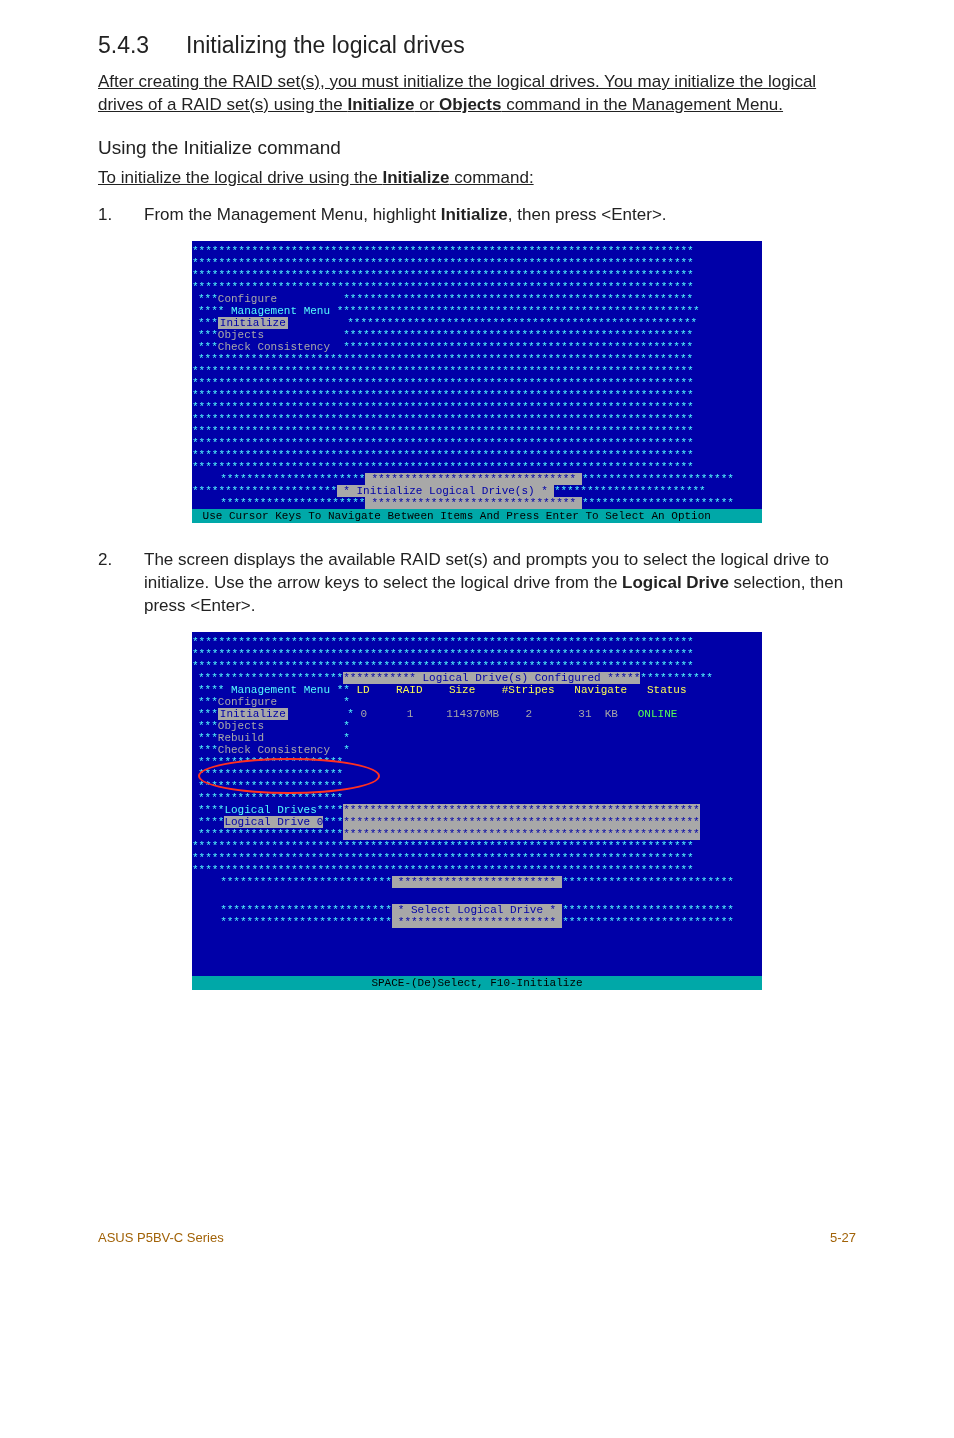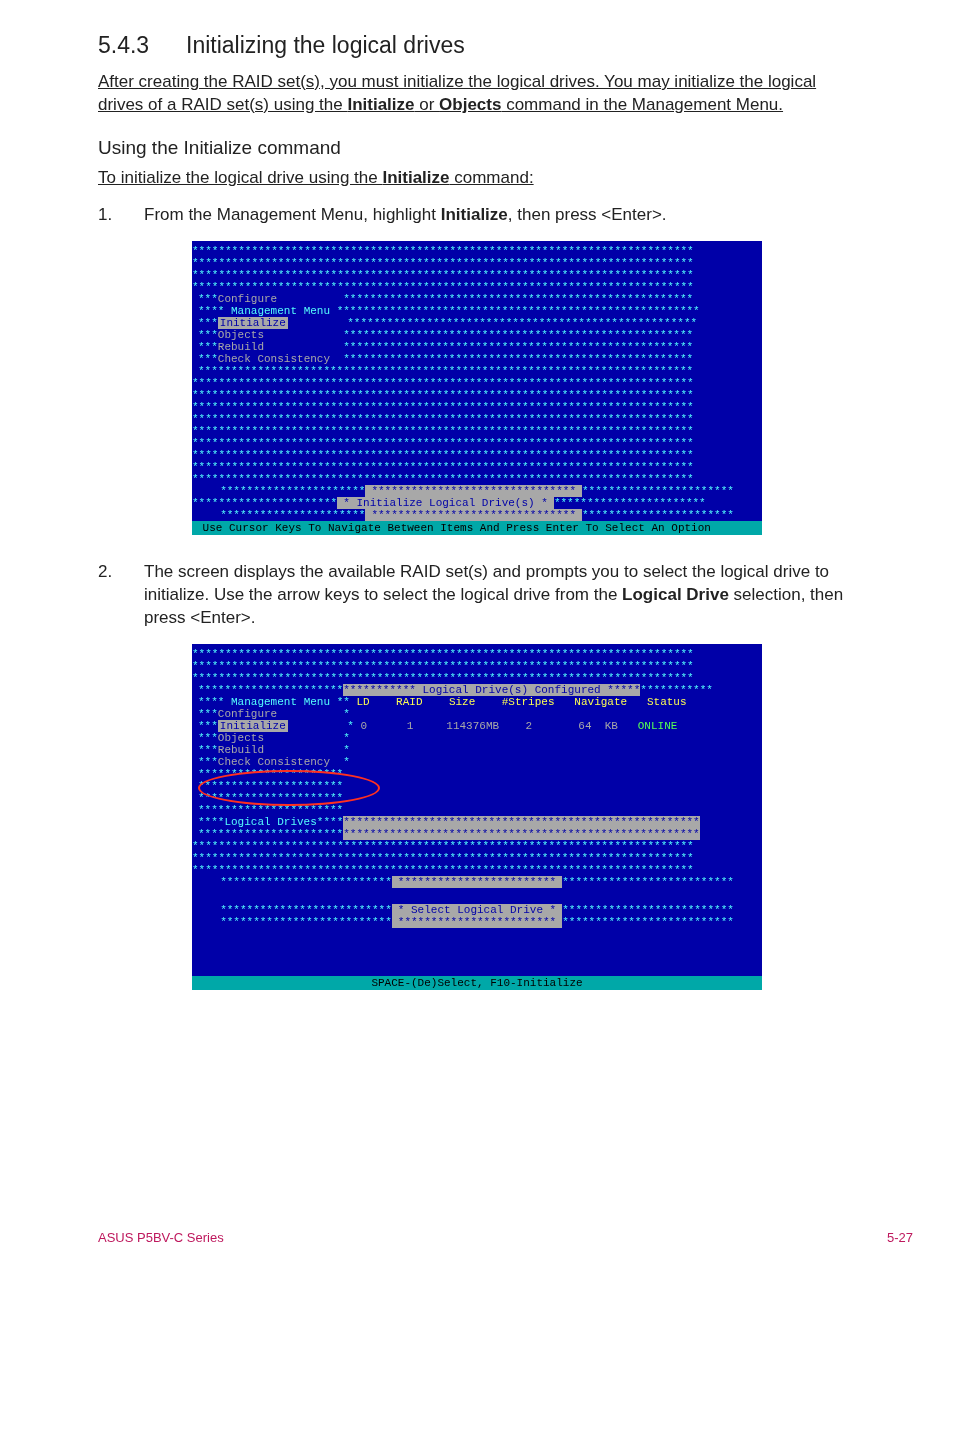--- a/index.html
+++ b/index.html
@@ -25,21 +25,21 @@
   .msgbox { color: #0000a8; background: #a8a8a8; padding: 1px 6px; }
   .footer-bar { background: #00a8a8; color: #000; padding: 1px 4px; white-space: pre; font-size: 11px; }
 
   .term2 .cols { color: #fcfc54; }
   .term2 .data { color: #a8a8a8; }
   .term2 .st-online { color: #54fc54; }
   .term2 .hdr-sel { background: #a8a8a8; color: #0000a8; }
   .term2 .ld-sel { background: #a8a8a8; color: #0000a8; }
   .term2 .callout { position: absolute; border: 2px solid #ff3020; border-radius: 50%/50%; width: 182px; height: 36px; left: 6px; top: 126px; pointer-events: none; }
 
-  .page-footer { display: flex; justify-content: space-between; font-size: 13px; color: #be185d; border-top: 0; padding: 0 41px 28px 98px; margin-top: 240px; }
+  .page-footer { display: flex; justify-content: space-between; font-size: 13px; color: #a16207; border-top: 0; padding: 0 98px 28px 98px; margin-top: 240px; }
 </style>
 </head>
 <body>
 
 <div class="page">
 
   <h2>
     <span class="secnum">5.4.3</span><span>Initializing the logical drives</span>
   </h2>
 
@@ -64,21 +64,20 @@
     <div class="terminal">
       <div class="term-body">
         <div class="t-line fill">****************************************************************************</div>
         <div class="t-line fill">****************************************************************************</div>
         <div class="t-line fill">****************************************************************************</div>
         <div class="t-line fill">****************************************************************************</div>
         <div class="t-line pad"><span class="fill">***</span><span class="menu-item">Configure</span><span class="fill">          *****************************************************</span></div>
         <div class="t-line pad"><span class="fill">**** </span><span class="cyan">Management Menu</span><span class="fill"> **</span><span class="fill">*****************************************************</span></div>
         <div class="t-line pad"><span class="fill">***</span><span class="menu-sel">Initialize</span><span class="fill">         *****************************************************</span></div>
         <div class="t-line pad"><span class="fill">***</span><span class="menu-item">Objects</span><span class="fill">            *****************************************************</span></div>
-        <div class="t-line pad"><span class="fill">***</span><span class="menu-item">Rebuild</span><span class="fill">            *****************************************************</span></div>
         <div class="t-line pad"><span class="fill">***</span><span class="menu-item">Check Consistency</span><span class="fill">  *****************************************************</span></div>
         <div class="t-line pad"><span class="fill">**********************</span><span class="fill">*****************************************************</span></div>
         <div class="t-line fill">****************************************************************************</div>
         <div class="t-line fill">****************************************************************************</div>
         <div class="t-line fill">****************************************************************************</div>
         <div class="t-line fill">****************************************************************************</div>
         <div class="t-line fill">****************************************************************************</div>
         <div class="t-line fill">****************************************************************************</div>
         <div class="t-line fill">****************************************************************************</div>
         <div class="t-line fill">****************************************************************************</div>
@@ -100,29 +99,30 @@
 
   <div class="term-wrap">
     <div class="terminal term2" style="position:relative;">
       <div class="term-body">
         <div class="t-line fill">****************************************************************************</div>
         <div class="t-line fill">****************************************************************************</div>
         <div class="t-line fill">****************************************************************************</div>
         <div class="t-line pad"><span class="fill">**********************</span><span class="hdr-sel">*********** <span>Logical Drive(s) Configured</span> *****</span><span class="fill">***********</span></div>
         <div class="t-line pad"><span class="fill">**** </span><span class="cyan">Management Menu</span><span class="fill"> **</span><span class="cols"> <span>LD</span>    <span>RAID</span>    <span>Size</span>    <span>#Stripes</span>   <span>Navigate</span>   <span>Status</span></span></div>
         <div class="t-line pad"><span class="fill">***</span><span class="menu-item">Configure</span><span class="fill">          *</span></div>
-        <div class="t-line pad"><span class="fill">***</span><span class="menu-sel">Initialize</span><span class="fill">         *</span><span class="data"> <span>0</span>      <span>1</span>     <span>114376MB</span>    <span>2</span>       <span>64  KB</span>   </span><span class="st-online">ONLINE</span></div>
+        <div class="t-line pad"><span class="fill">***</span><span class="menu-sel">Initialize</span><span class="fill">         *</span><span class="data"> <span>0</span>      <span>1</span>     <span>114376MB</span>    <span>2</span>       <span>31  KB</span>   </span><span class="st-online">ONLINE</span></div>
         <div class="t-line pad"><span class="fill">***</span><span class="menu-item">Objects</span><span class="fill">            *</span></div>
         <div class="t-line pad"><span class="fill">***</span><span class="menu-item">Rebuild</span><span class="fill">            *</span></div>
         <div class="t-line pad"><span class="fill">***</span><span class="menu-item">Check Consistency</span><span class="fill">  *</span></div>
         <div class="t-line pad"><span class="fill">**********************</span></div>
         <div class="t-line pad"><span class="fill">**********************</span></div>
         <div class="t-line pad"><span class="fill">**********************</span></div>
         <div class="t-line pad"><span class="fill">**********************</span></div>
         <div class="t-line pad"><span class="fill">****</span><span class="cyan">Logical Drives</span><span class="fill">****</span><span class="hdr-sel">******************************************************</span></div>
+        <div class="t-line pad"><span class="fill">****</span><span class="ld-sel">Logical Drive 0</span><span class="fill">***</span><span class="hdr-sel">******************************************************</span></div>
         <div class="t-line pad"><span class="fill">**********************</span><span class="hdr-sel">******************************************************</span></div>
         <div class="t-line fill">****************************************************************************</div>
         <div class="t-line fill">****************************************************************************</div>
         <div class="t-line fill">****************************************************************************</div>
         <div class="t-line" style="text-align:center;"><span class="fill">**************************</span><span class="msgbox">************************</span><span class="fill">**************************</span></div>
         <div class="t-line" style="text-align:center;margin-top:16px;"><span class="fill">**************************</span><span class="msgbox">* <span>Select Logical Drive</span> *</span><span class="fill">**************************</span></div>
         <div class="t-line" style="text-align:center;"><span class="fill">**************************</span><span class="msgbox">************************</span><span class="fill">**************************</span></div>
       </div>
       <div class="footer-bar" style="text-align:center;margin-top:48px;">SPACE-(De)Select, F10-Initialize</div>
       <div class="callout"></div>

